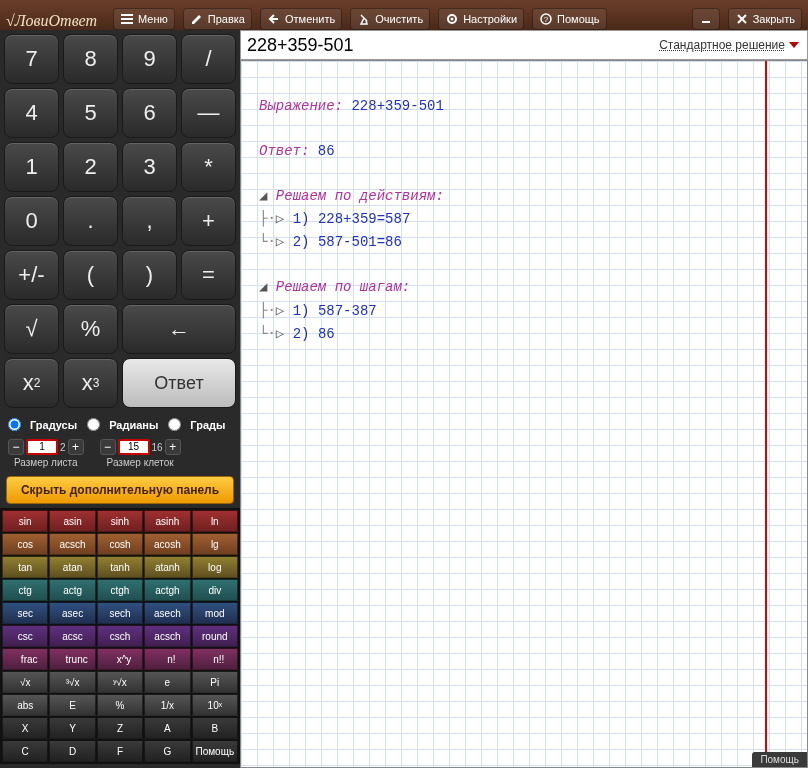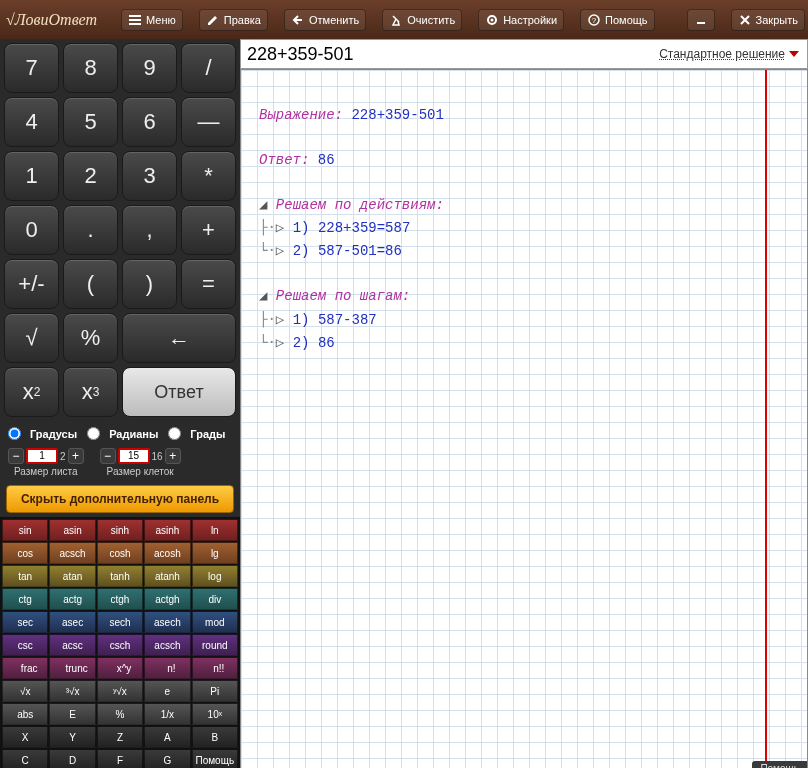--- a/index.html
+++ b/index.html
@@ -1,18 +1,18 @@
 <!DOCTYPE html>
 <html><head>
 <meta charset="utf-8">
 <style>
 * { box-sizing: border-box; margin: 0; padding: 0; }
 body { font-family: Arial, sans-serif; font-size: 12px; background: #1a1a1a; width: 808px; height: 768px; overflow: hidden; }
 
-.titlebar { height: 39px; background: linear-gradient(#6b3f2a, #4a2818); display: flex; align-items: center; padding: 0 6px; gap: 16px; color: #fff; }
+.titlebar { height: 30px; background: linear-gradient(#6b3f2a, #4a2818); display: flex; align-items: flex-end; padding: 0 6px; gap: 8px; color: #fff; }
 .logo { font-style: italic; font-family: Georgia, serif; font-size: 16px; color: #f0e0c0; margin-right: 8px; }
 .tb-btn { background: rgba(255,255,255,0.08); border: 1px solid rgba(0,0,0,0.4); border-radius: 4px; padding: 3px 6px; display: flex; align-items: center; gap: 4px; color: #fff; font-size: 11px; cursor: pointer; }
 .tb-spacer { flex: 1; }
 .tb-icon { width: 14px; height: 14px; display: inline-flex; align-items: center; justify-content: center; }
 
 .main { display: flex; height: 738px; background: #000; }
 
 .leftpanel { width: 240px; background: #2a2a2a; display: flex; flex-direction: column; }
 
 .expr-bar { height: 30px; background: #fff; border: 1px solid #999; display: flex; align-items: center; margin: 0; }

